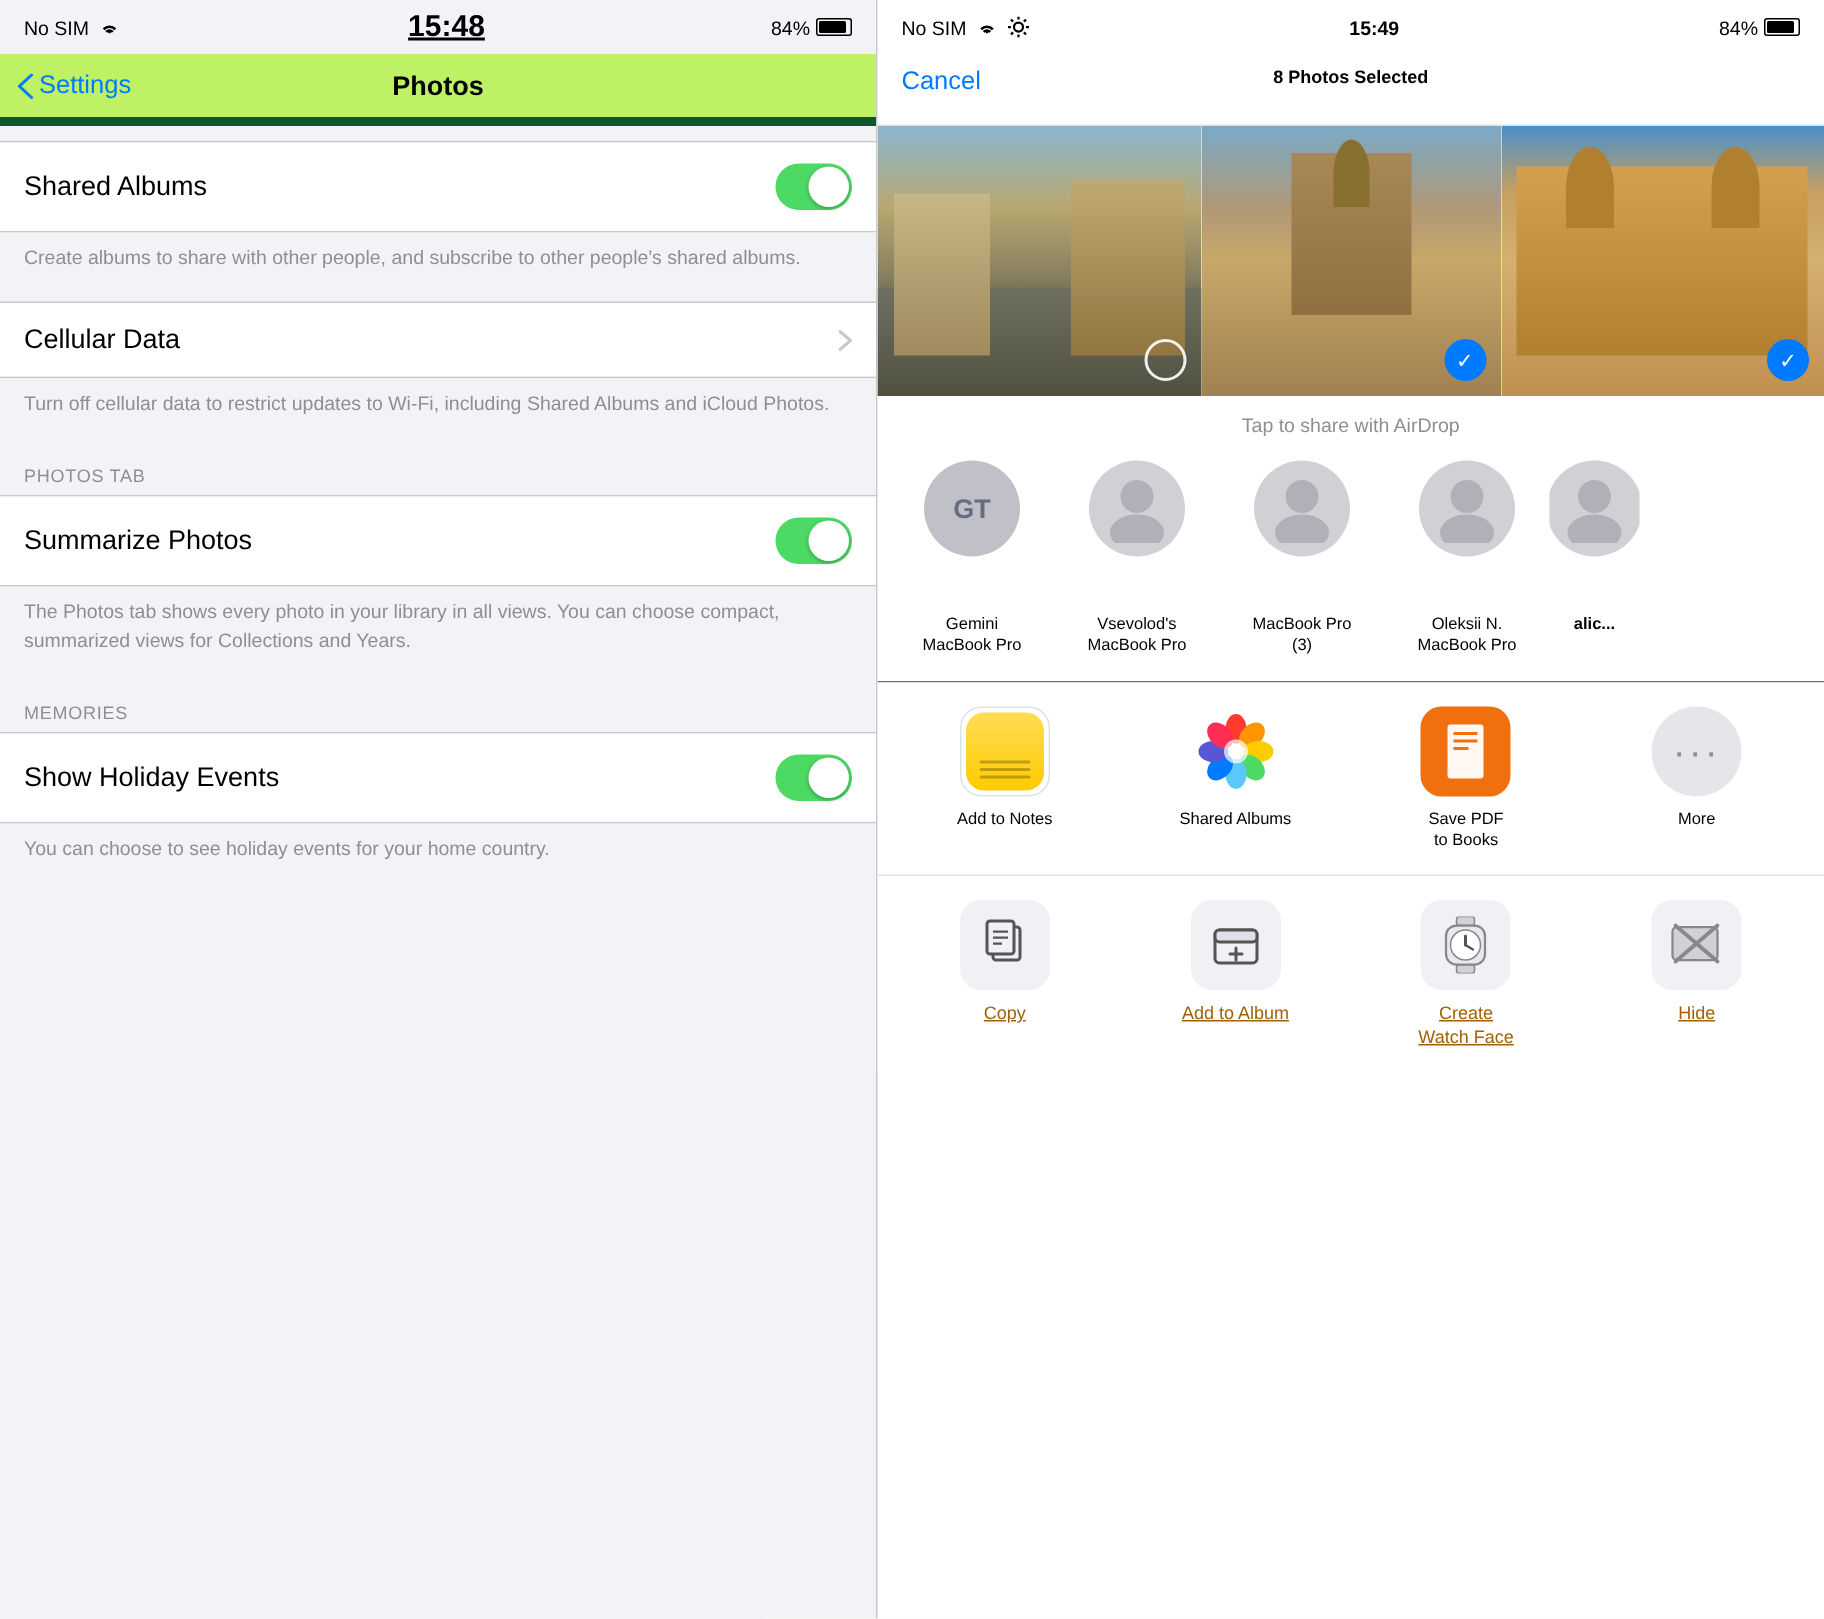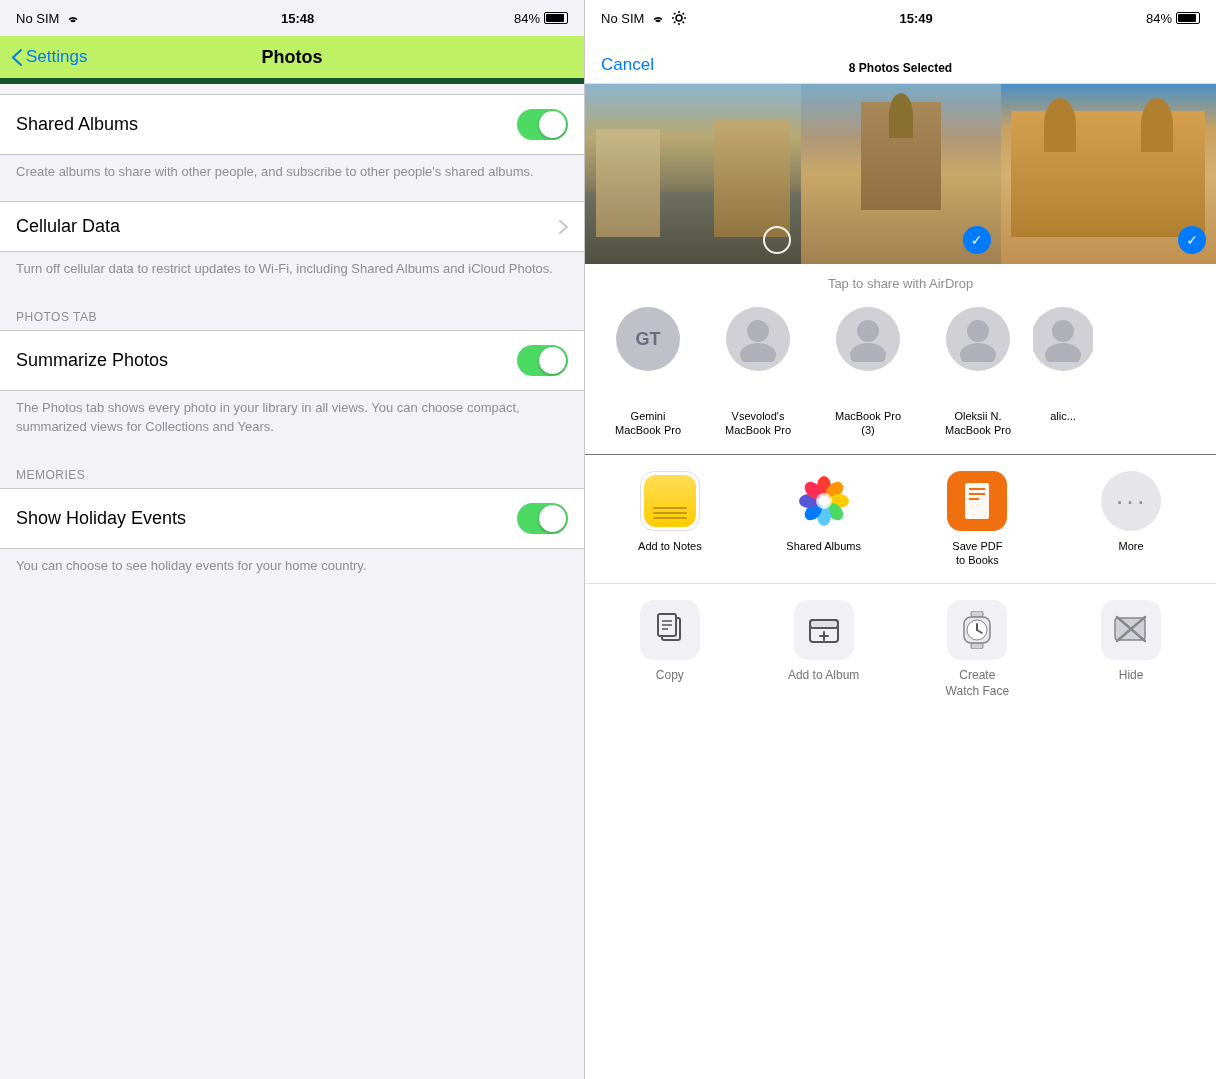--- a/index.html
+++ b/index.html
@@ -24,21 +24,21 @@
 
     .status-bar {
       display: flex;
       justify-content: space-between;
       align-items: center;
       padding: 6px 16px;
       background: #f2f2f7;
       height: 36px;
     }
     .status-bar .left-status { display: flex; align-items: center; gap: 6px; font-size: 13px; font-weight: 500; }
-    .status-bar .center-time { font-size: 13px; font-weight: 600; }
+    .status-bar .center-time { font-size: 20px; font-weight: 600; text-decoration: underline; }
     .status-bar .right-status { display: flex; align-items: center; gap: 4px; font-size: 13px; font-weight: 500; }
 
     .nav-bar {
       display: flex;
       align-items: center;
       justify-content: center;
       padding: 8px 33px;
       background: #bef264;
       border-bottom: 6px solid #14532d;
       height: 48px;
@@ -146,21 +146,21 @@
       padding: 6px 16px;
       background: #fff;
       height: 36px;
     }
     .right-status-bar .left-status { display: flex; align-items: center; gap: 6px; font-size: 13px; font-weight: 500; }
     .right-status-bar .center-time { font-size: 13px; font-weight: 600; }
     .right-status-bar .right-status { display: flex; align-items: center; gap: 4px; font-size: 13px; font-weight: 500; }
 
     .right-nav-bar {
       display: flex;
-      align-items: flex-end;
+      align-items: flex-start;
       justify-content: center;
       padding: 8px 16px;
       background: #fff;
       border-bottom: 1px solid #e0e0e0;
       height: 48px;
       position: relative;
     }
     .right-nav-bar .cancel-btn {
       position: absolute;
       left: 16px;
@@ -332,23 +332,24 @@
       border-radius: 14px;
       margin-bottom: 8px;
       display: flex;
       align-items: center;
       justify-content: center;
       color: #555;
       font-size: 24px;
     }
     .utility-label {
       font-size: 12px;
-      color: #737373;
+      color: #a16207;
       text-align: center;
       line-height: 1.3;
+      text-decoration: underline;
     }
     .battery-rect {
       display: inline-block;
       width: 24px;
       height: 12px;
       border: 1.5px solid #000;
       border-radius: 2px;
       position: relative;
       vertical-align: middle;
     }
@@ -568,21 +569,21 @@
       <div class="airdrop-contact">
         <div class="contact-avatar">
           <svg width="40" height="45" viewBox="0 0 40 45">
             <circle cx="20" cy="14" r="11" fill="#b0b0b8"></circle>
             <ellipse cx="20" cy="38" rx="18" ry="12" fill="#b0b0b8"></ellipse>
           </svg>
         </div>
         <span class="contact-name">Oleksii N.<br>MacBook Pro</span>
       </div>
 
-      <div class="airdrop-contact" style="width:60px;overflow:hidden;">
+      <div class="airdrop-contact" style="width:60px;overflow:hidden;font-weight:bold;">
         <div class="contact-avatar">
           <svg width="40" height="45" viewBox="0 0 40 45">
             <circle cx="20" cy="14" r="11" fill="#b0b0b8"></circle>
             <ellipse cx="20" cy="38" rx="18" ry="12" fill="#b0b0b8"></ellipse>
           </svg>
         </div>
         <span class="contact-name">alic...</span>
       </div>
     </div>
   </div>

